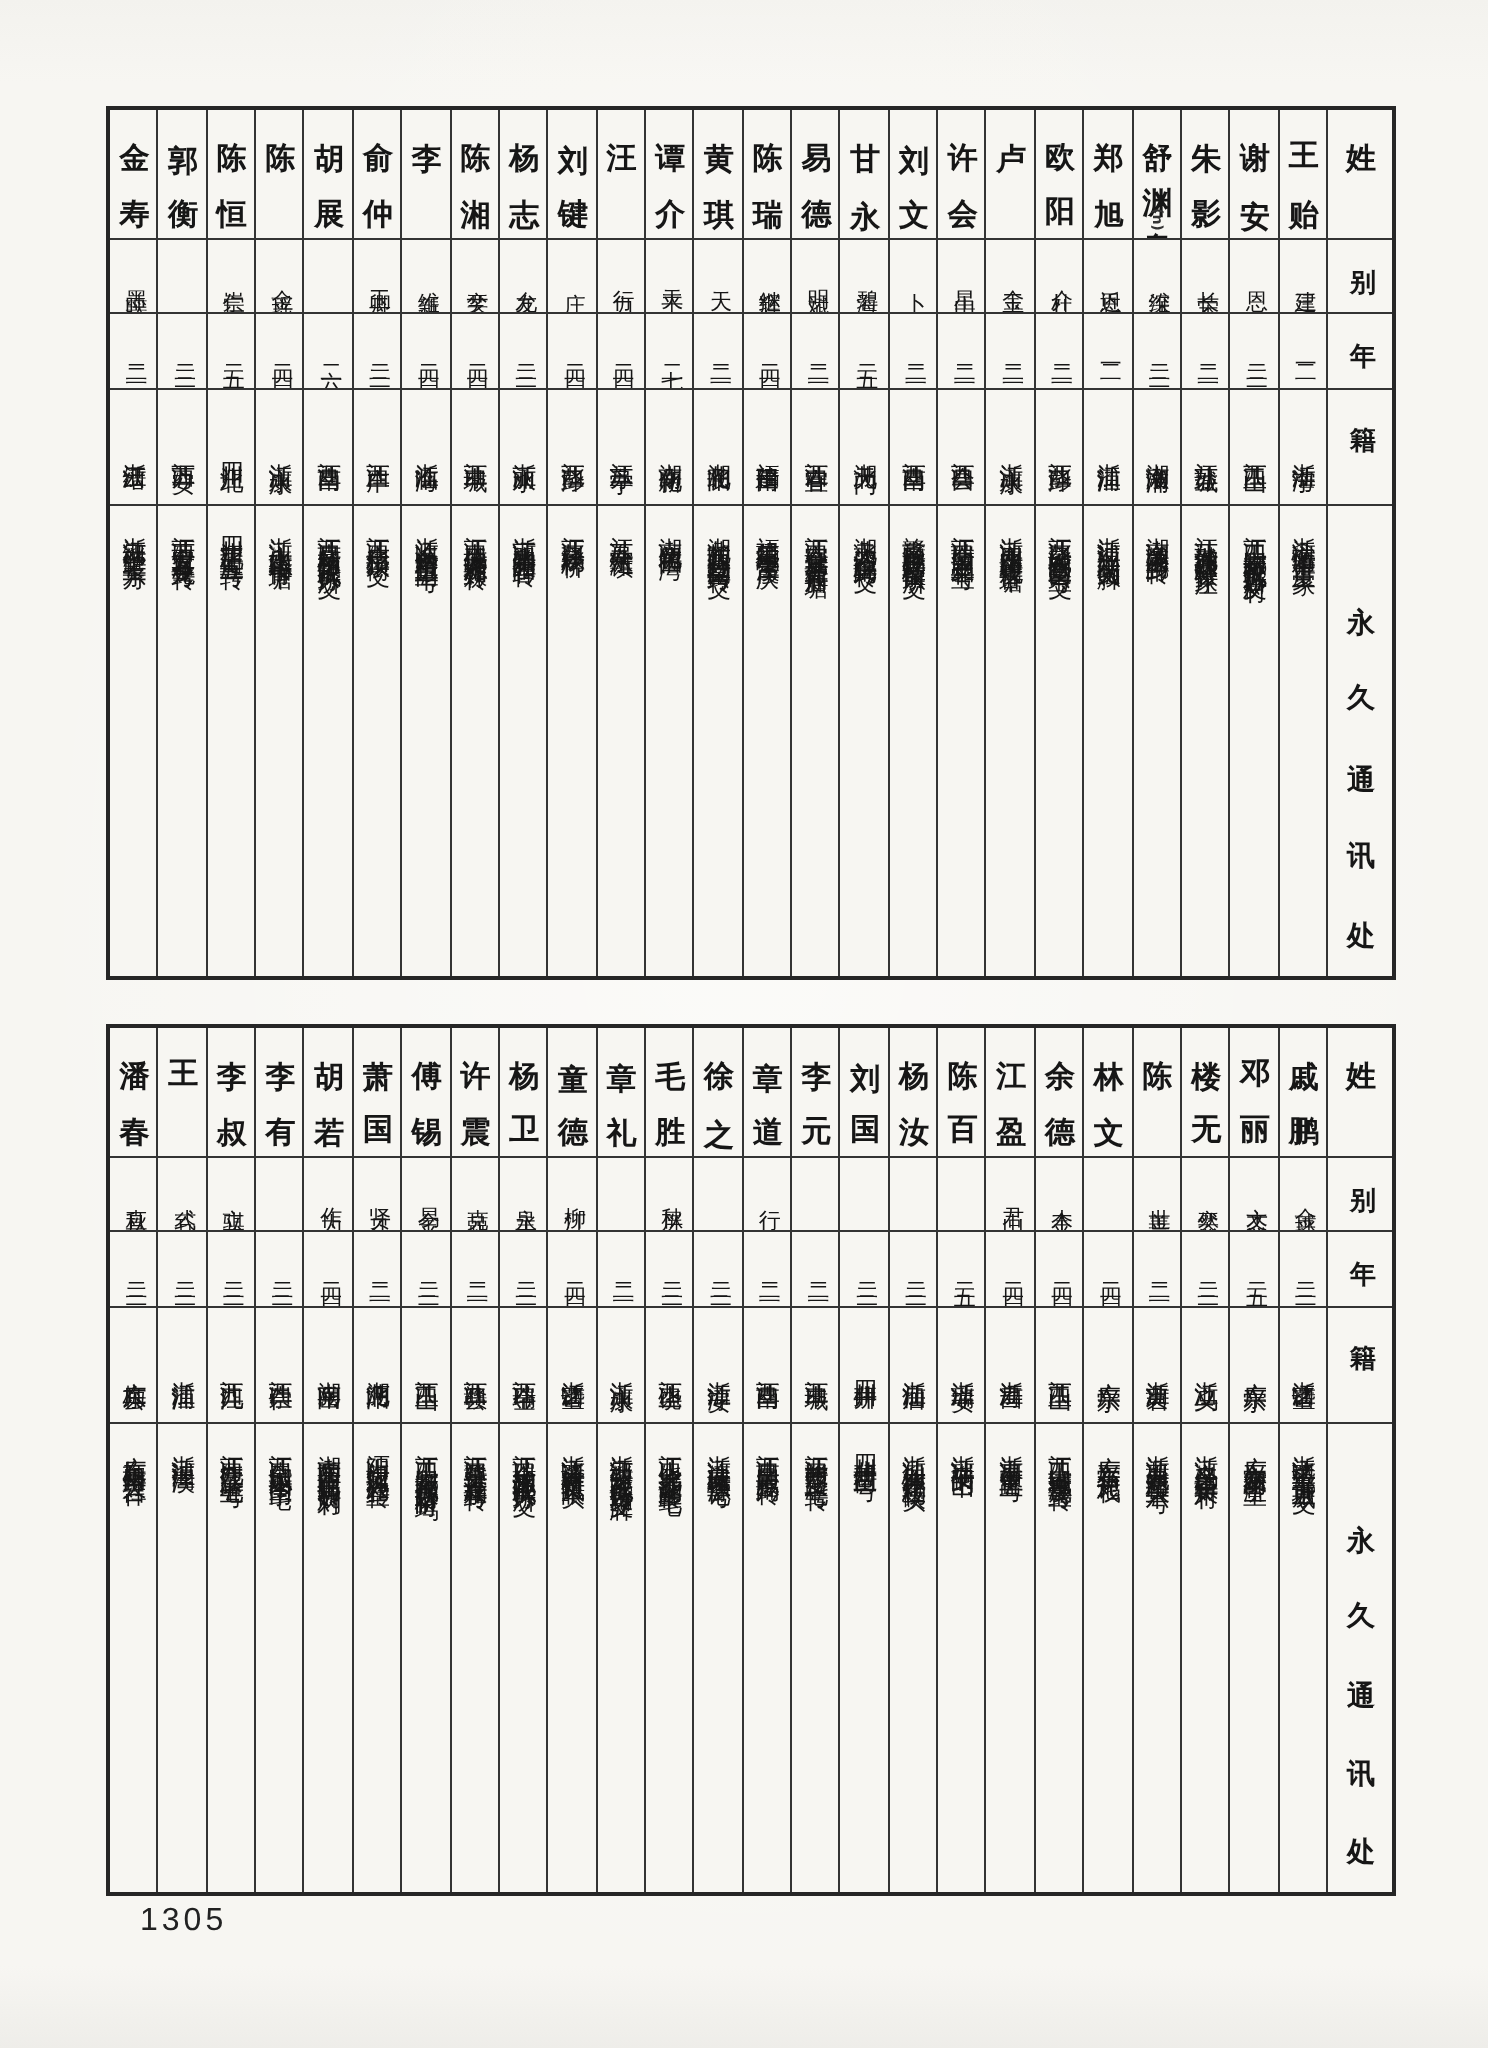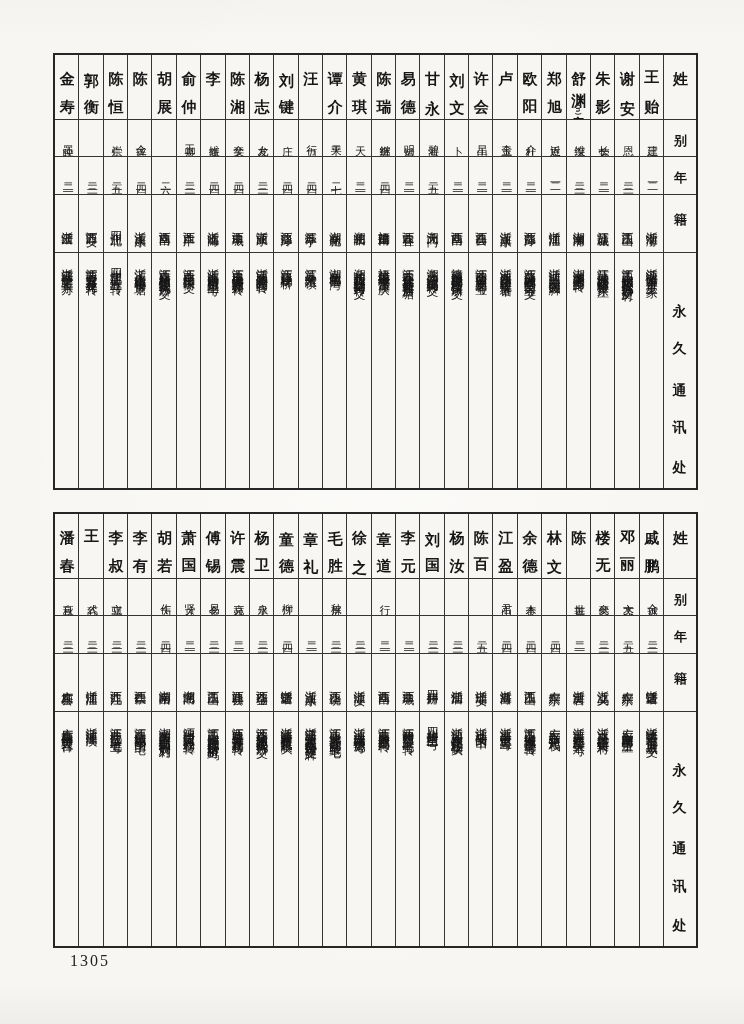--- a/index.html
+++ b/index.html
@@ -54,21 +54,21 @@
   
   .header-col .c-name{font-size:15px;}
   .header-col .c-alias,.header-col .c-age{font-size:13px;font-weight:700;letter-spacing:0;}
   .header-col .c-alias .chars,.header-col .c-age .chars{flex:1;display:flex;justify-content:space-between;align-items:center;padding:4px 0;box-sizing:border-box;}
   .header-col .c-native{font-size:13px;font-weight:700;}
   .header-col .c-native .chars{flex:1;display:flex;justify-content:space-between;align-items:center;padding:8px 0;box-sizing:border-box;}
   .header-col .c-addr{font-size:14px;font-weight:700;padding:0;}
   .header-col .c-addr .chars{flex:1;display:flex;justify-content:space-evenly;align-items:center;}
   .page-number{
     position:absolute;left:70px;top:952px;
-    font-family:Liberation Serif, serif;
+    font-family:Liberation Sans, sans-serif;
     font-size:16px;letter-spacing:2px;color:#222;
   }
 </style>
 </head>
 <body>
 
 <div class="sheet"></div>
 
 <div class="vtable top">
   <div class="col header-col">

